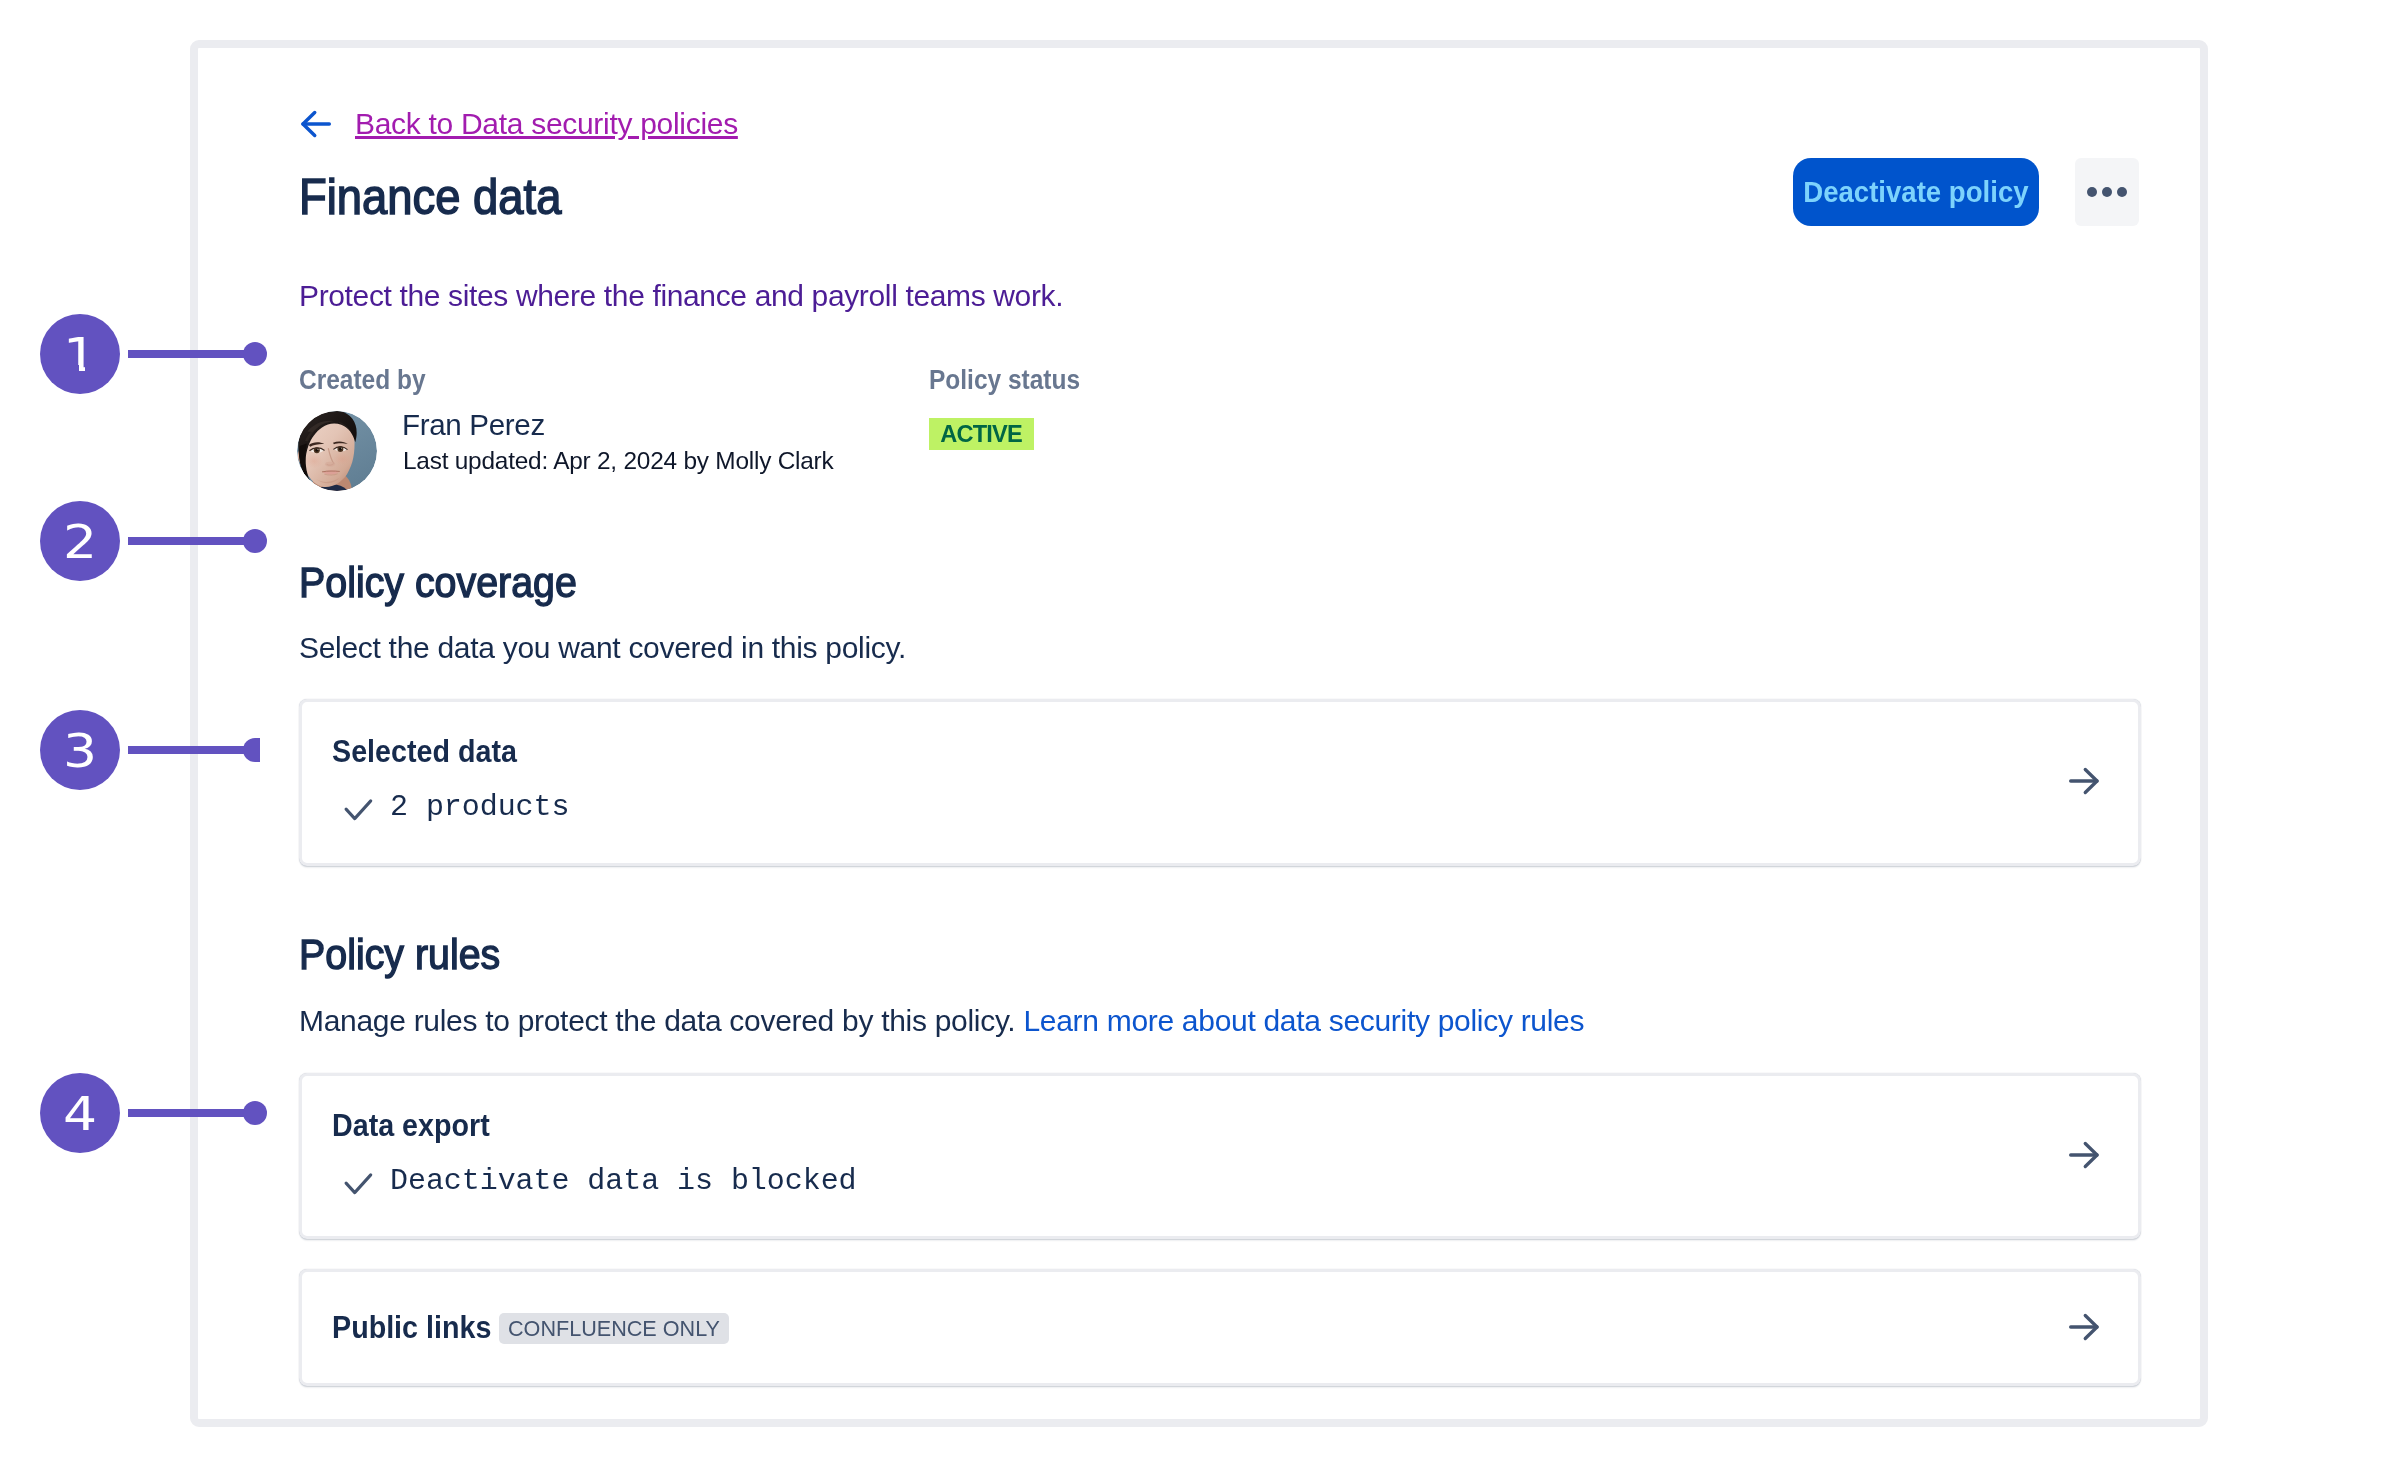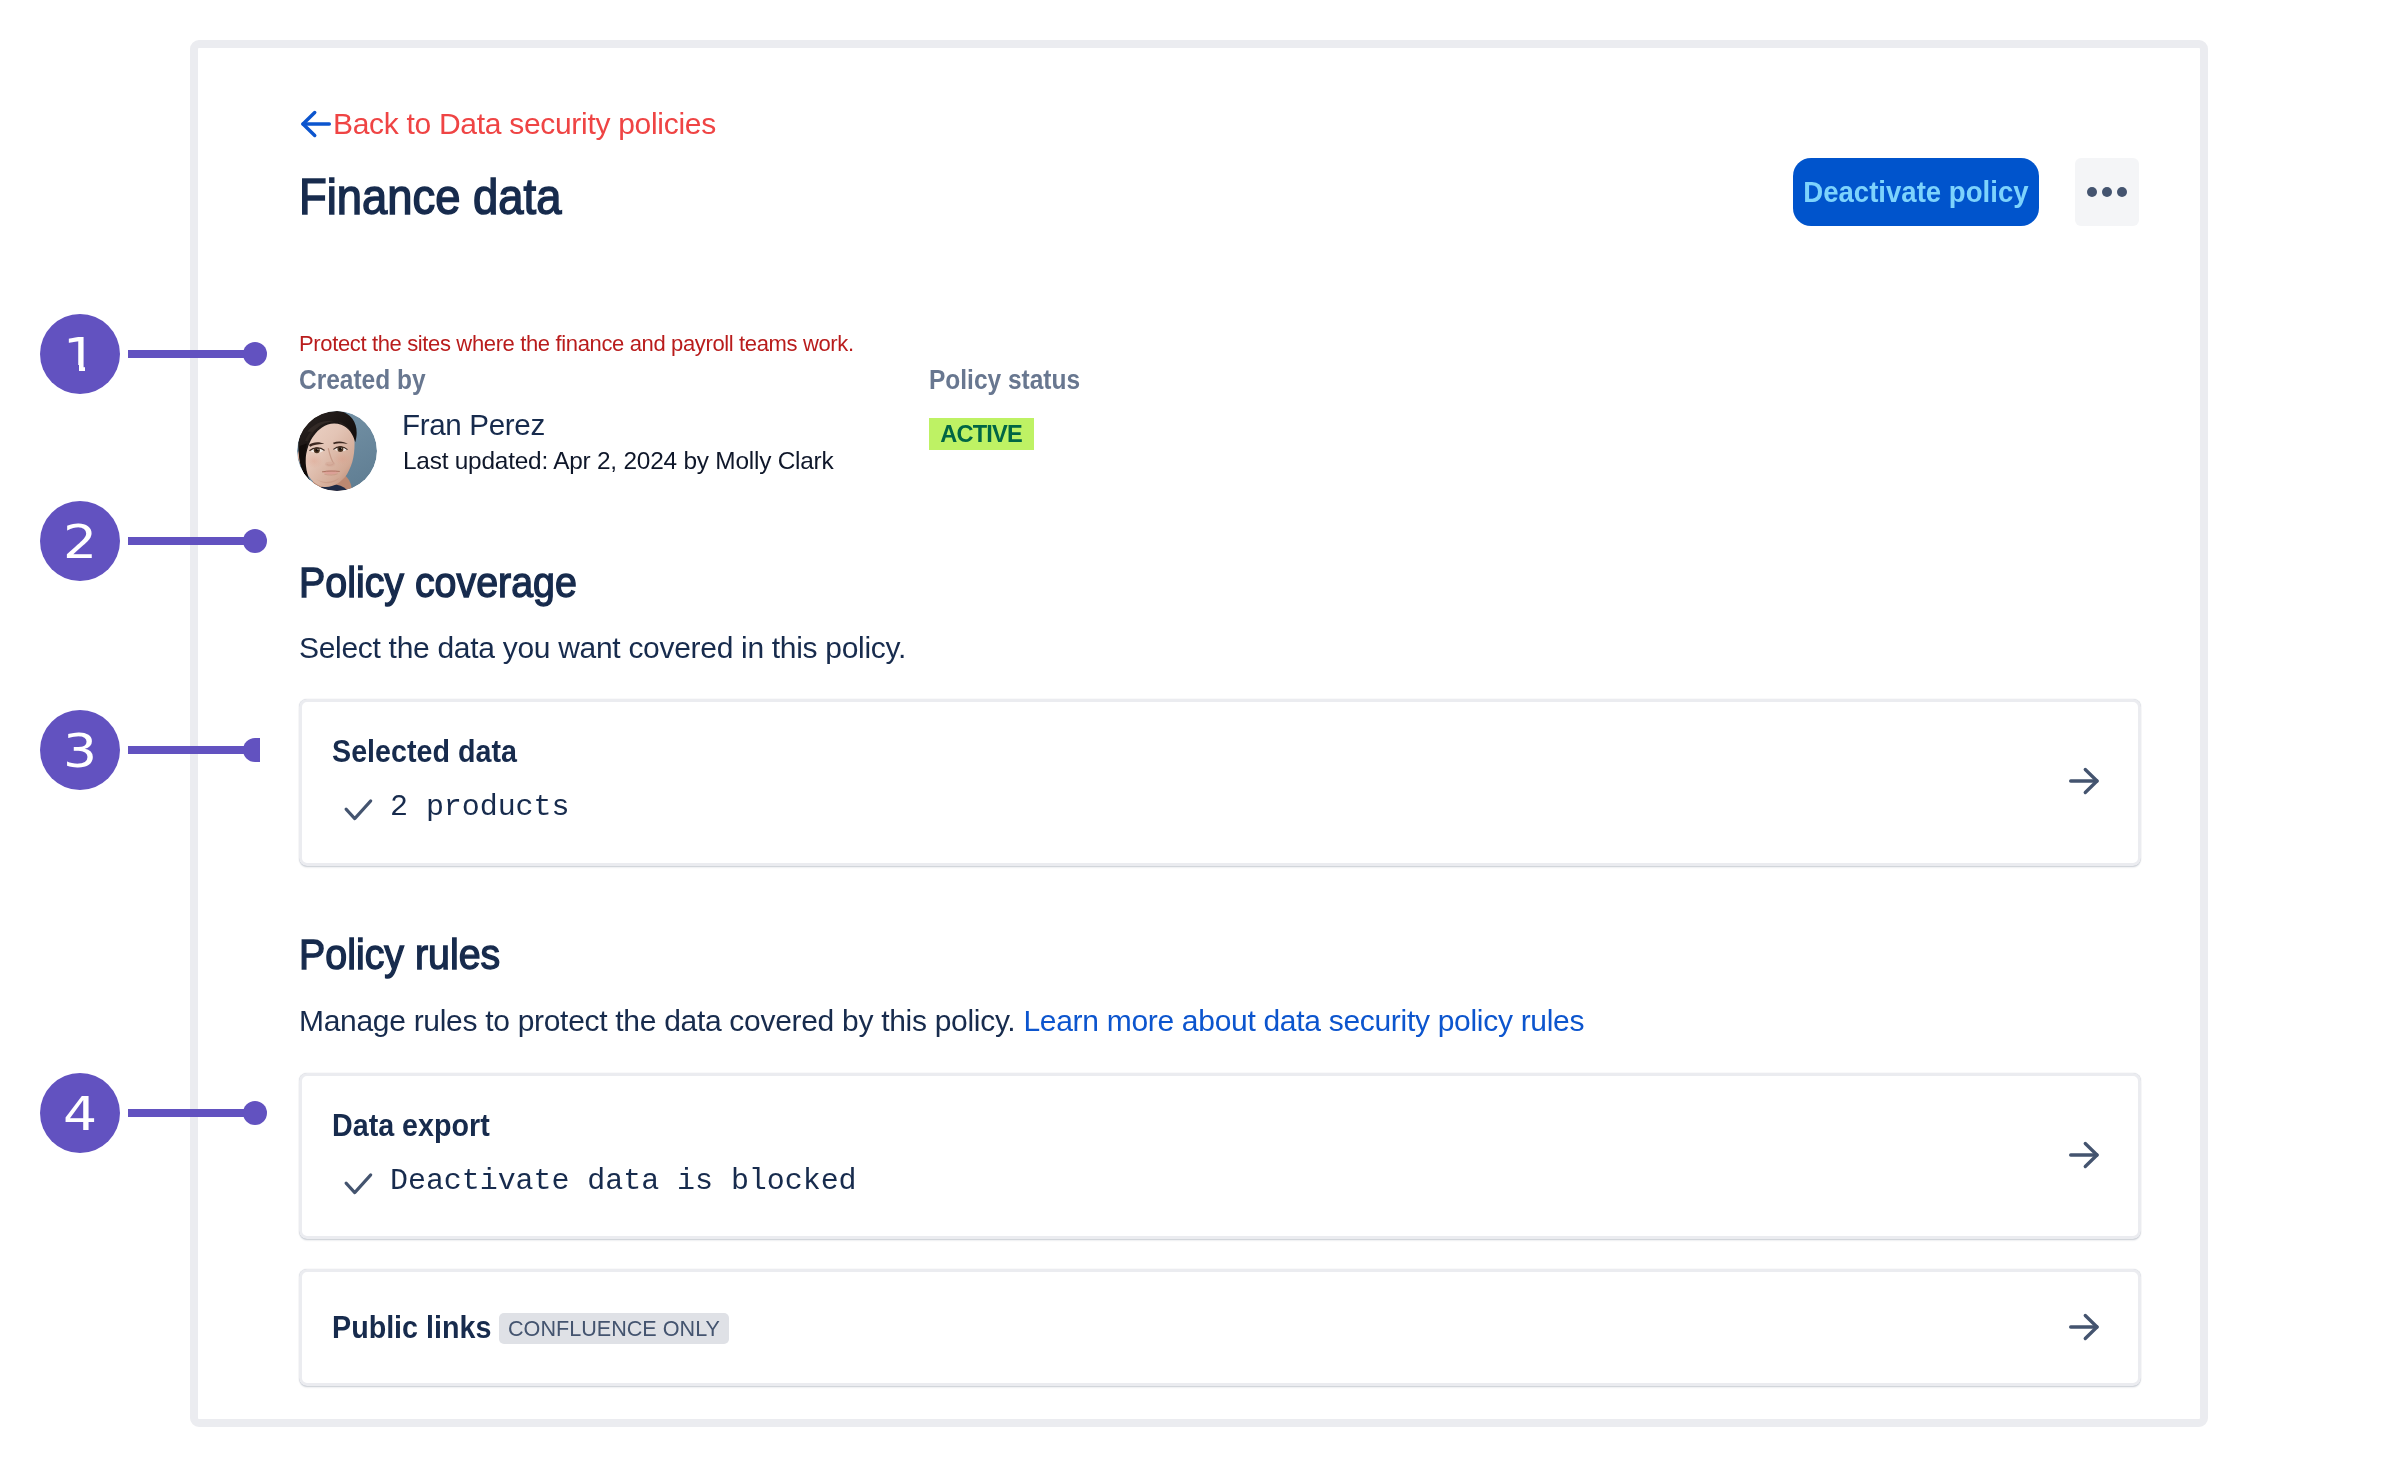--- a/index.html
+++ b/index.html
@@ -13,39 +13,39 @@
      backface-visibility:hidden;transform:translateZ(0);}
 
   
   .panel{position:absolute;left:190px;top:40px;width:2018px;height:1387px;
          box-sizing:border-box;background:#fff;border:8px solid #EBECF0;
          border-radius:9px;}
 
   
   .backrow{position:absolute;left:301px;top:105px;height:38px;display:flex;align-items:center;}
   .back-ico{width:34px;height:34px;display:block;margin-left:-2px;}
-  .back-label{font-size:30px;line-height:38px;color:#ef4444;
-              letter-spacing:-0.3px;}
+  .back-label{margin-left:22px;font-size:30px;line-height:38px;color:#a21caf;
+              letter-spacing:-0.3px;text-decoration:underline;}
 
   
   .title{position:absolute;left:299px;top:132px;font-size:49.6px;line-height:64px;
          font-weight:400;color:#172B4D;-webkit-text-stroke:1.55px #172B4D;
          transform:scaleX(0.915);transform-origin:left top;backface-visibility:hidden;}
   .btn-primary{position:absolute;left:1793px;top:158px;width:246px;height:68px;
         background:#0054CC;border-radius:18px;color:#7dd3fc;font-size:29.6px;font-weight:700;
         display:flex;align-items:center;justify-content:center;
         box-sizing:border-box;}
   .btn-primary span{display:block;transform:scaleX(0.932);backface-visibility:hidden;}
   .btn-more{position:absolute;left:2075px;top:158px;width:64px;height:68px;
         background:#F4F5F7;border-radius:6px;display:flex;align-items:center;
         justify-content:center;gap:5px;box-sizing:border-box;}
   .dot{width:10px;height:10px;border-radius:50%;background:#44546F;}
 
   
-  .desc{position:absolute;left:299px;top:276px;font-size:22px;line-height:40px;color:#b91c1c;letter-spacing:-0.36px;margin-top:48px;}
+  .desc{position:absolute;left:299px;top:276px;font-size:30px;line-height:40px;color:#4c1d95;letter-spacing:-0.36px;}
 
   
   .meta-label{position:absolute;font-size:27px;line-height:28px;font-weight:700;color:#687790;
               transform:scaleX(0.907);transform-origin:left top;backface-visibility:hidden;}
   .avatar{position:absolute;left:297px;top:411px;width:80px;height:80px;border-radius:50%;
           overflow:hidden;}
   .creator{position:absolute;left:402px;top:406px;font-size:29.6px;line-height:38px;color:#172B4D;
           letter-spacing:-0.35px;}
   .updated{position:absolute;left:403px;top:444px;font-size:24.4px;line-height:34px;color:#0f172a;
           letter-spacing:-0.22px;}

